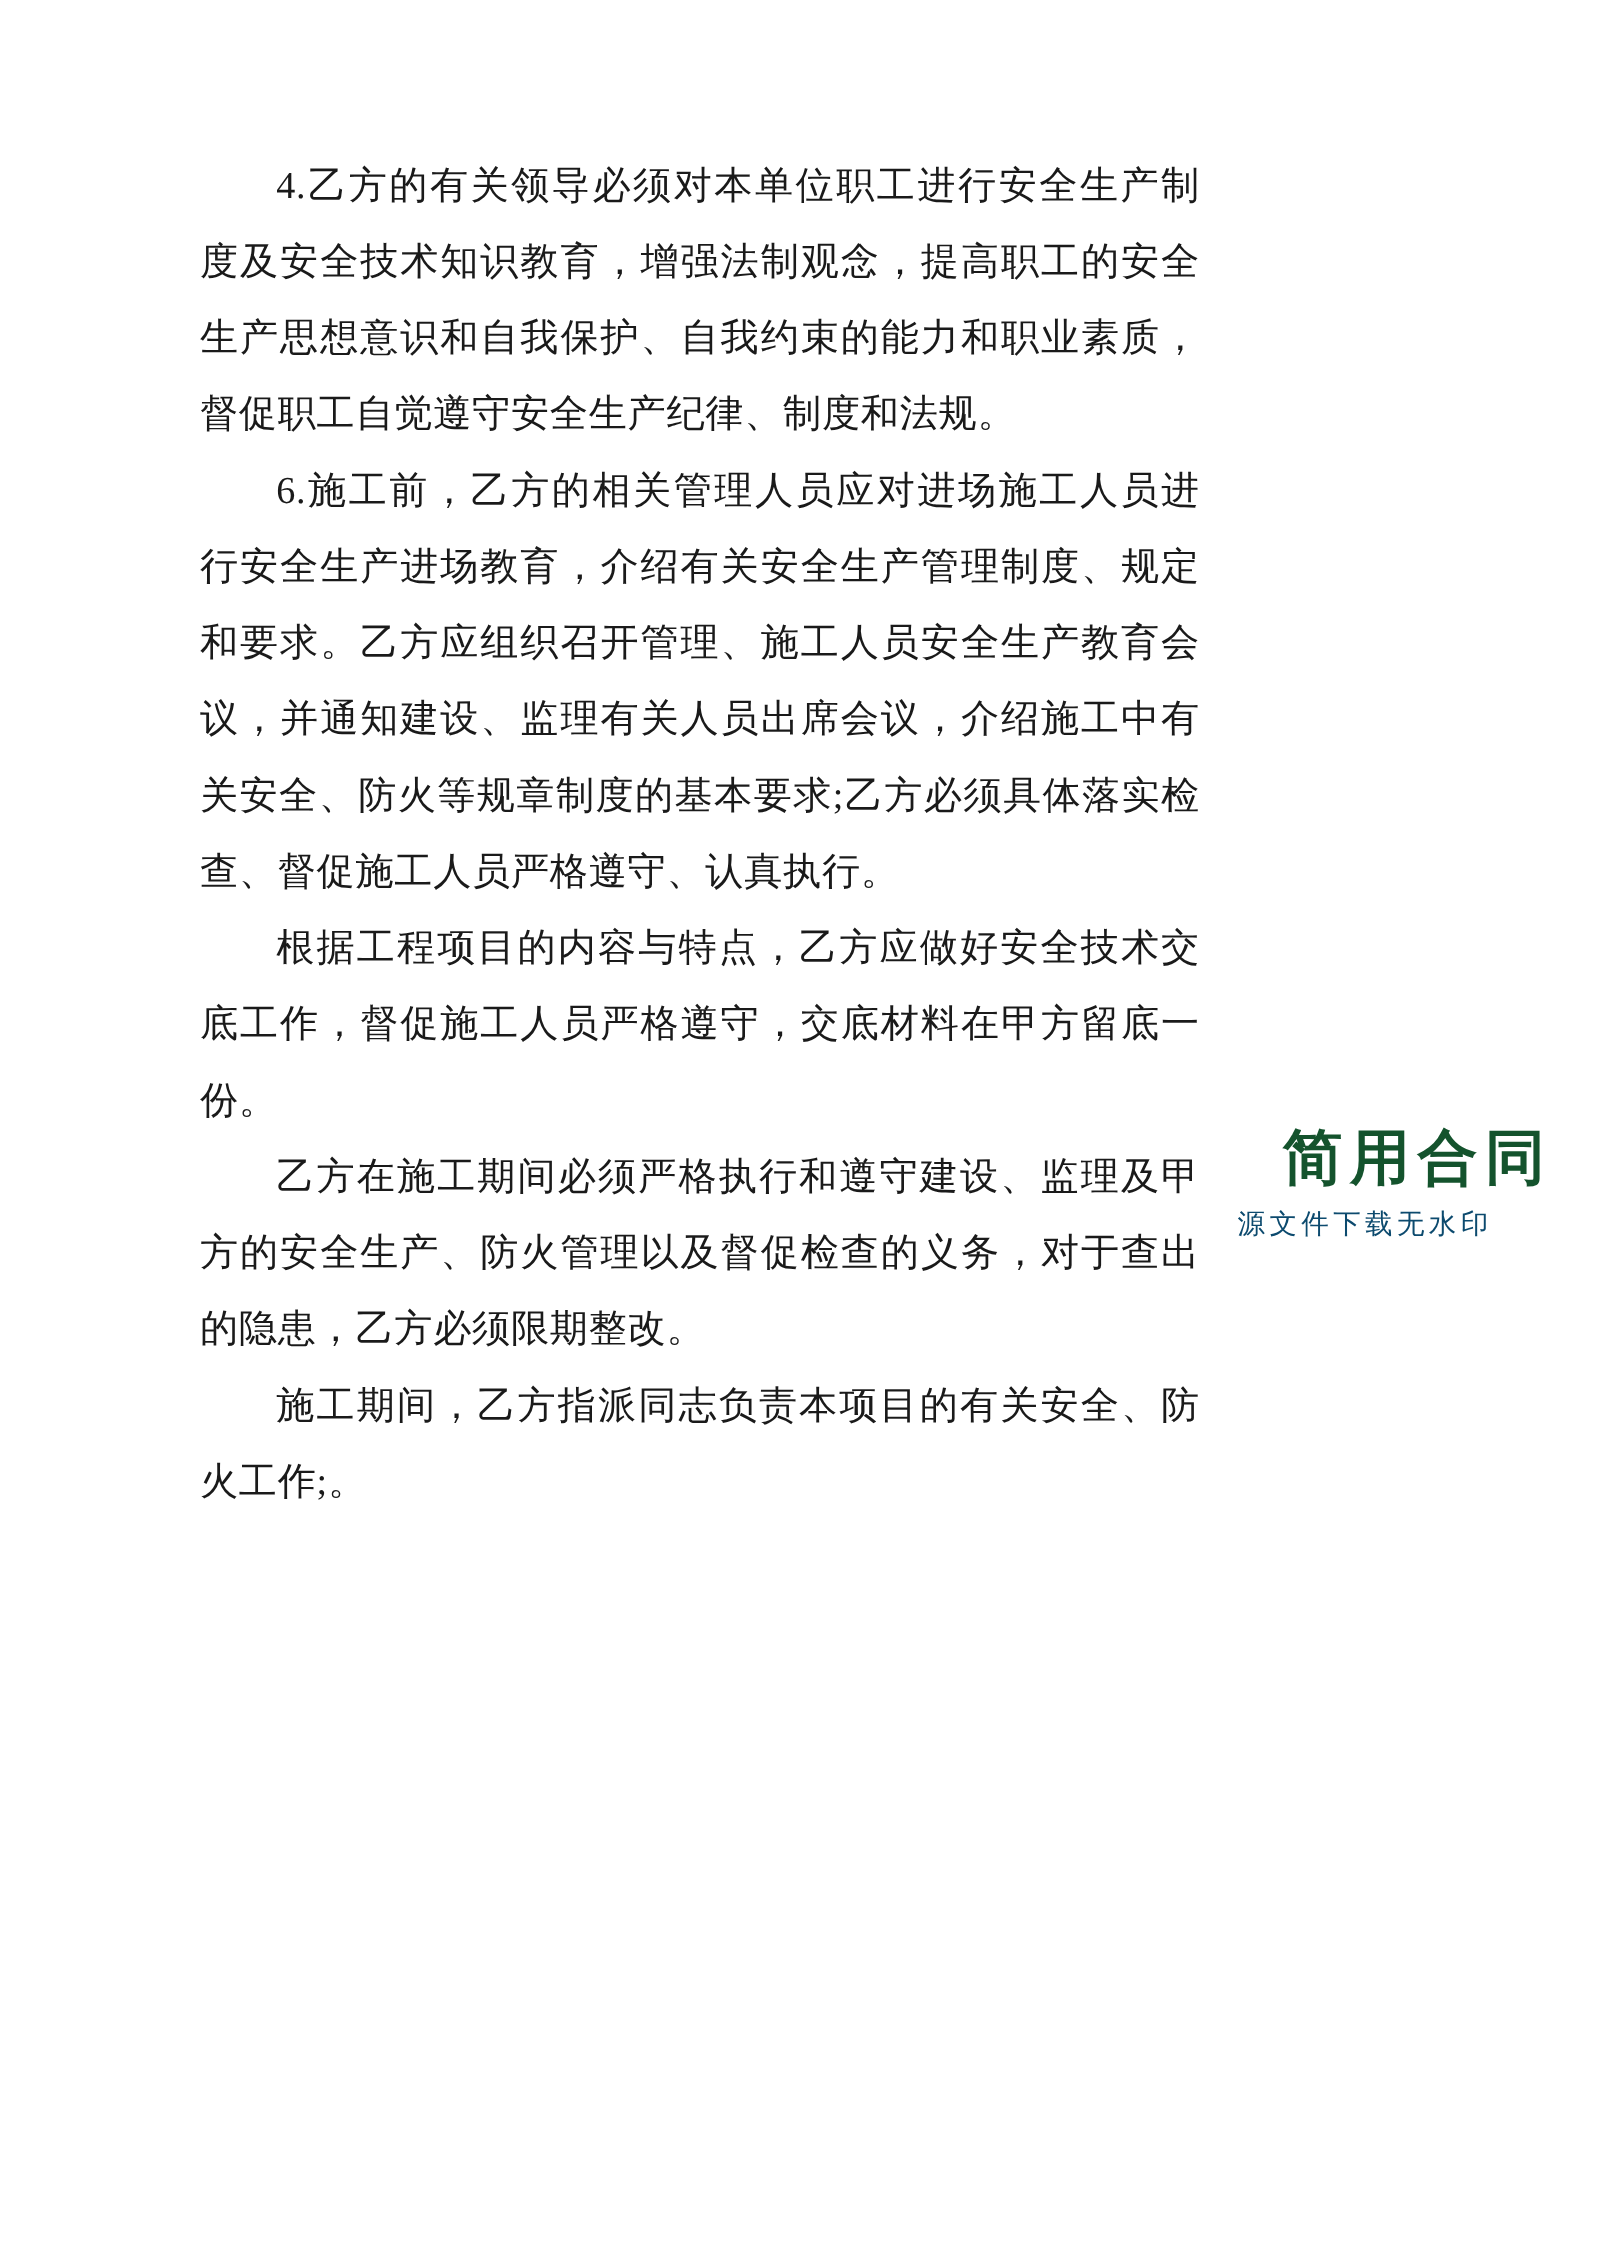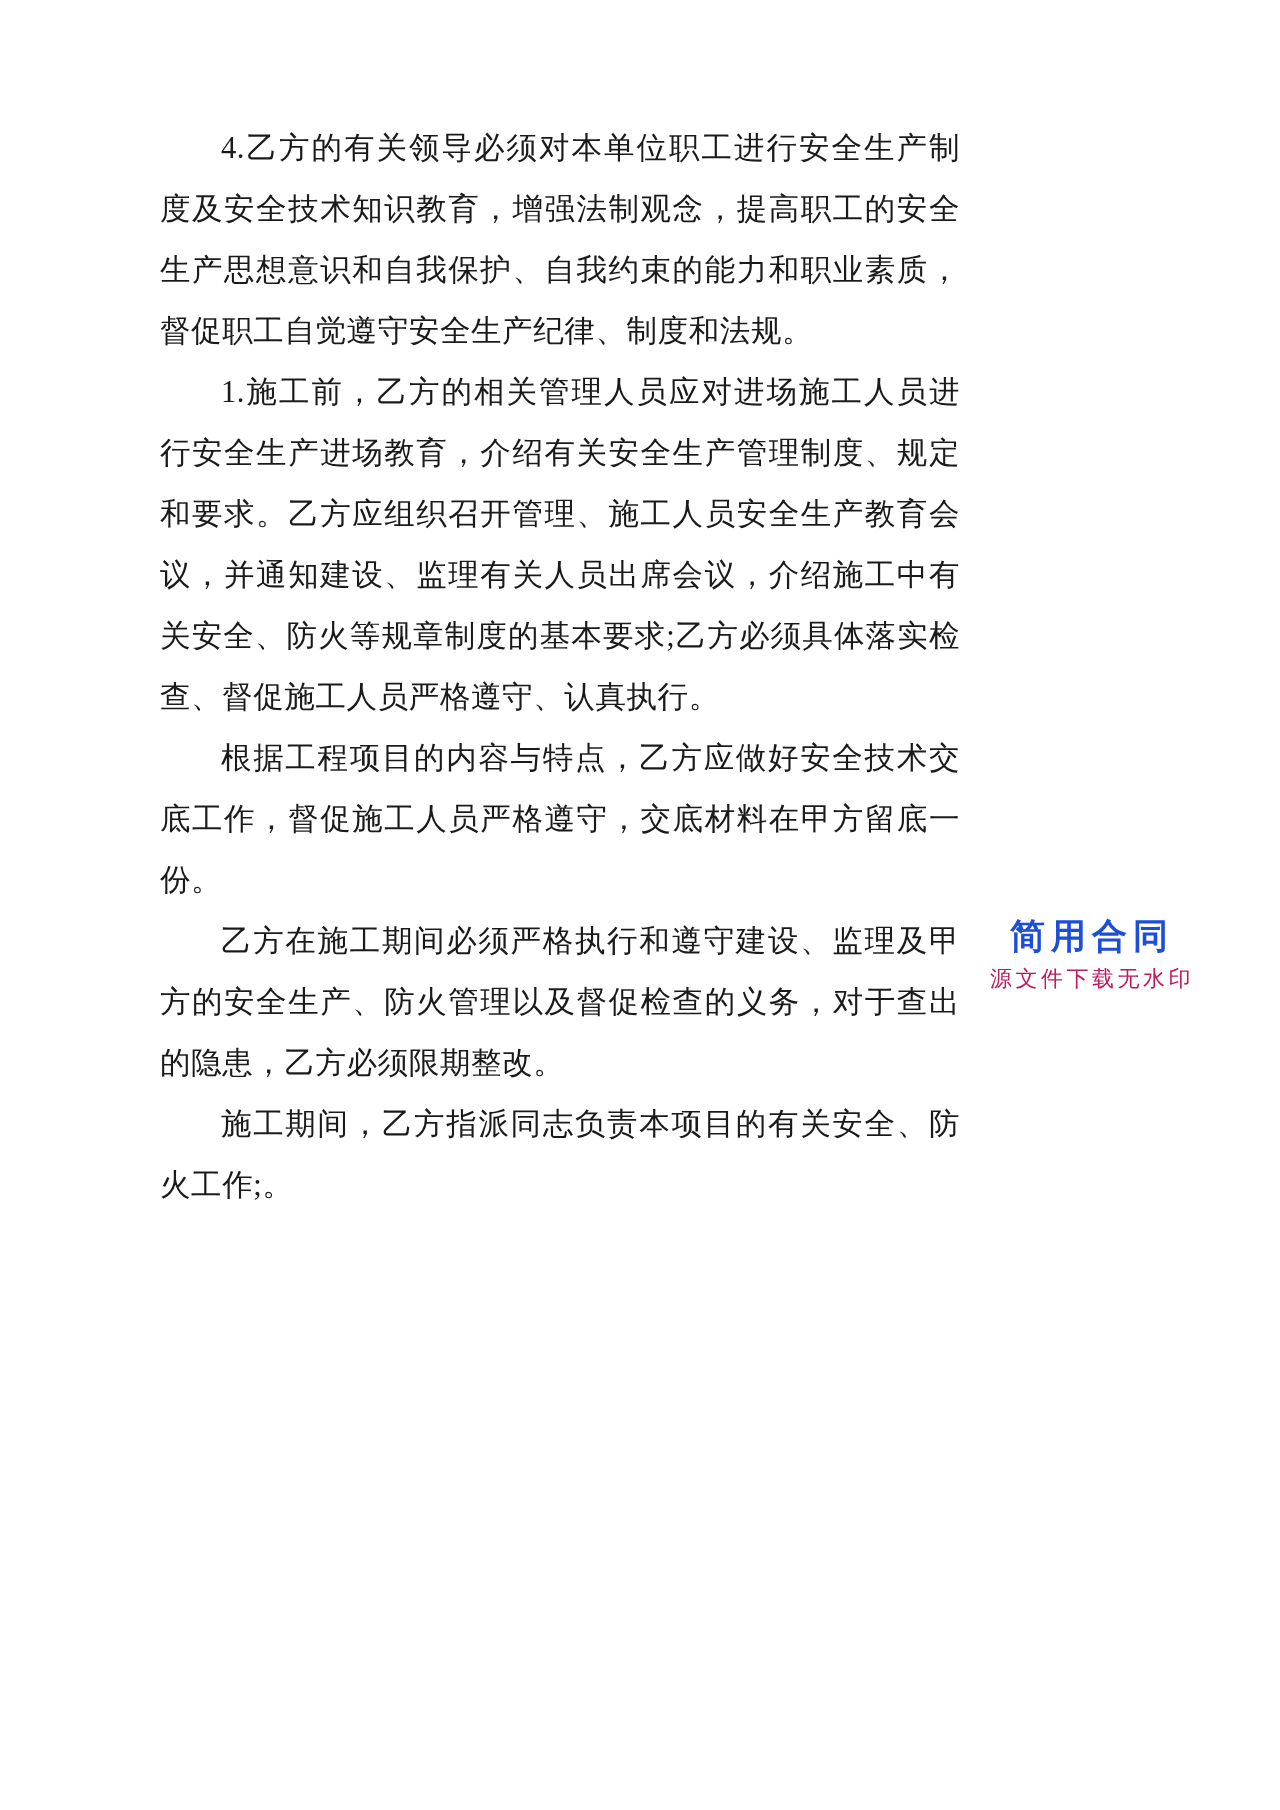--- a/index.html
+++ b/index.html
@@ -36,44 +36,45 @@
     position: absolute;
     right: 38px;
     bottom: 300px;
     width: 300px;
     text-align: center;
     pointer-events: none;
     user-select: none;
   }
   .wm-main {
     font-family: "Liberation Sans", "DejaVu Sans", sans-serif;
-    font-size: 35px;
+    font-size: 48px;
     font-weight: bold;
     letter-spacing: 6px;
-    color: #1d4ed8;
+    color: #14532d;
     line-height: 1.18;
     white-space: nowrap;
+    text-align: right;
   }
   .wm-sub {
     font-family: "Liberation Sans", "DejaVu Sans", sans-serif;
     font-size: 22px;
     letter-spacing: 3.5px;
-    color: #be185d;
+    color: #0c4a6e;
     margin-top: 8px;
     white-space: nowrap;
   }
 </style>
 </head>
 <body>
 
 <div class="page">
 
   <div class="doc-body">
     <p class="para">4.乙方的有关领导必须对本单位职工进行安全生产制度及安全技术知识教育，增强法制观念，提高职工的安全生产思想意识和自我保护、自我约束的能力和职业素质，督促职工自觉遵守安全生产纪律、制度和法规。</p>
-    <p class="para">1.施工前，乙方的相关管理人员应对进场施工人员进行安全生产进场教育，介绍有关安全生产管理制度、规定和要求。乙方应组织召开管理、施工人员安全生产教育会议，并通知建设、监理有关人员出席会议，介绍施工中有关安全、防火等规章制度的基本要求;乙方必须具体落实检查、督促施工人员严格遵守、认真执行。</p>
+    <p class="para">6.施工前，乙方的相关管理人员应对进场施工人员进行安全生产进场教育，介绍有关安全生产管理制度、规定和要求。乙方应组织召开管理、施工人员安全生产教育会议，并通知建设、监理有关人员出席会议，介绍施工中有关安全、防火等规章制度的基本要求;乙方必须具体落实检查、督促施工人员严格遵守、认真执行。</p>
     <p class="para">根据工程项目的内容与特点，乙方应做好安全技术交底工作，督促施工人员严格遵守，交底材料在甲方留底一份。</p>
     <p class="para">乙方在施工期间必须严格执行和遵守建设、监理及甲方的安全生产、防火管理以及督促检查的义务，对于查出的隐患，乙方必须限期整改。</p>
     <p class="para">施工期间，乙方指派同志负责本项目的有关安全、防火工作;。</p>
   </div>
 
   <div class="watermark">
     <div class="wm-main">简用合同</div>
     <div class="wm-sub">源文件下载无水印</div>
   </div>
 

